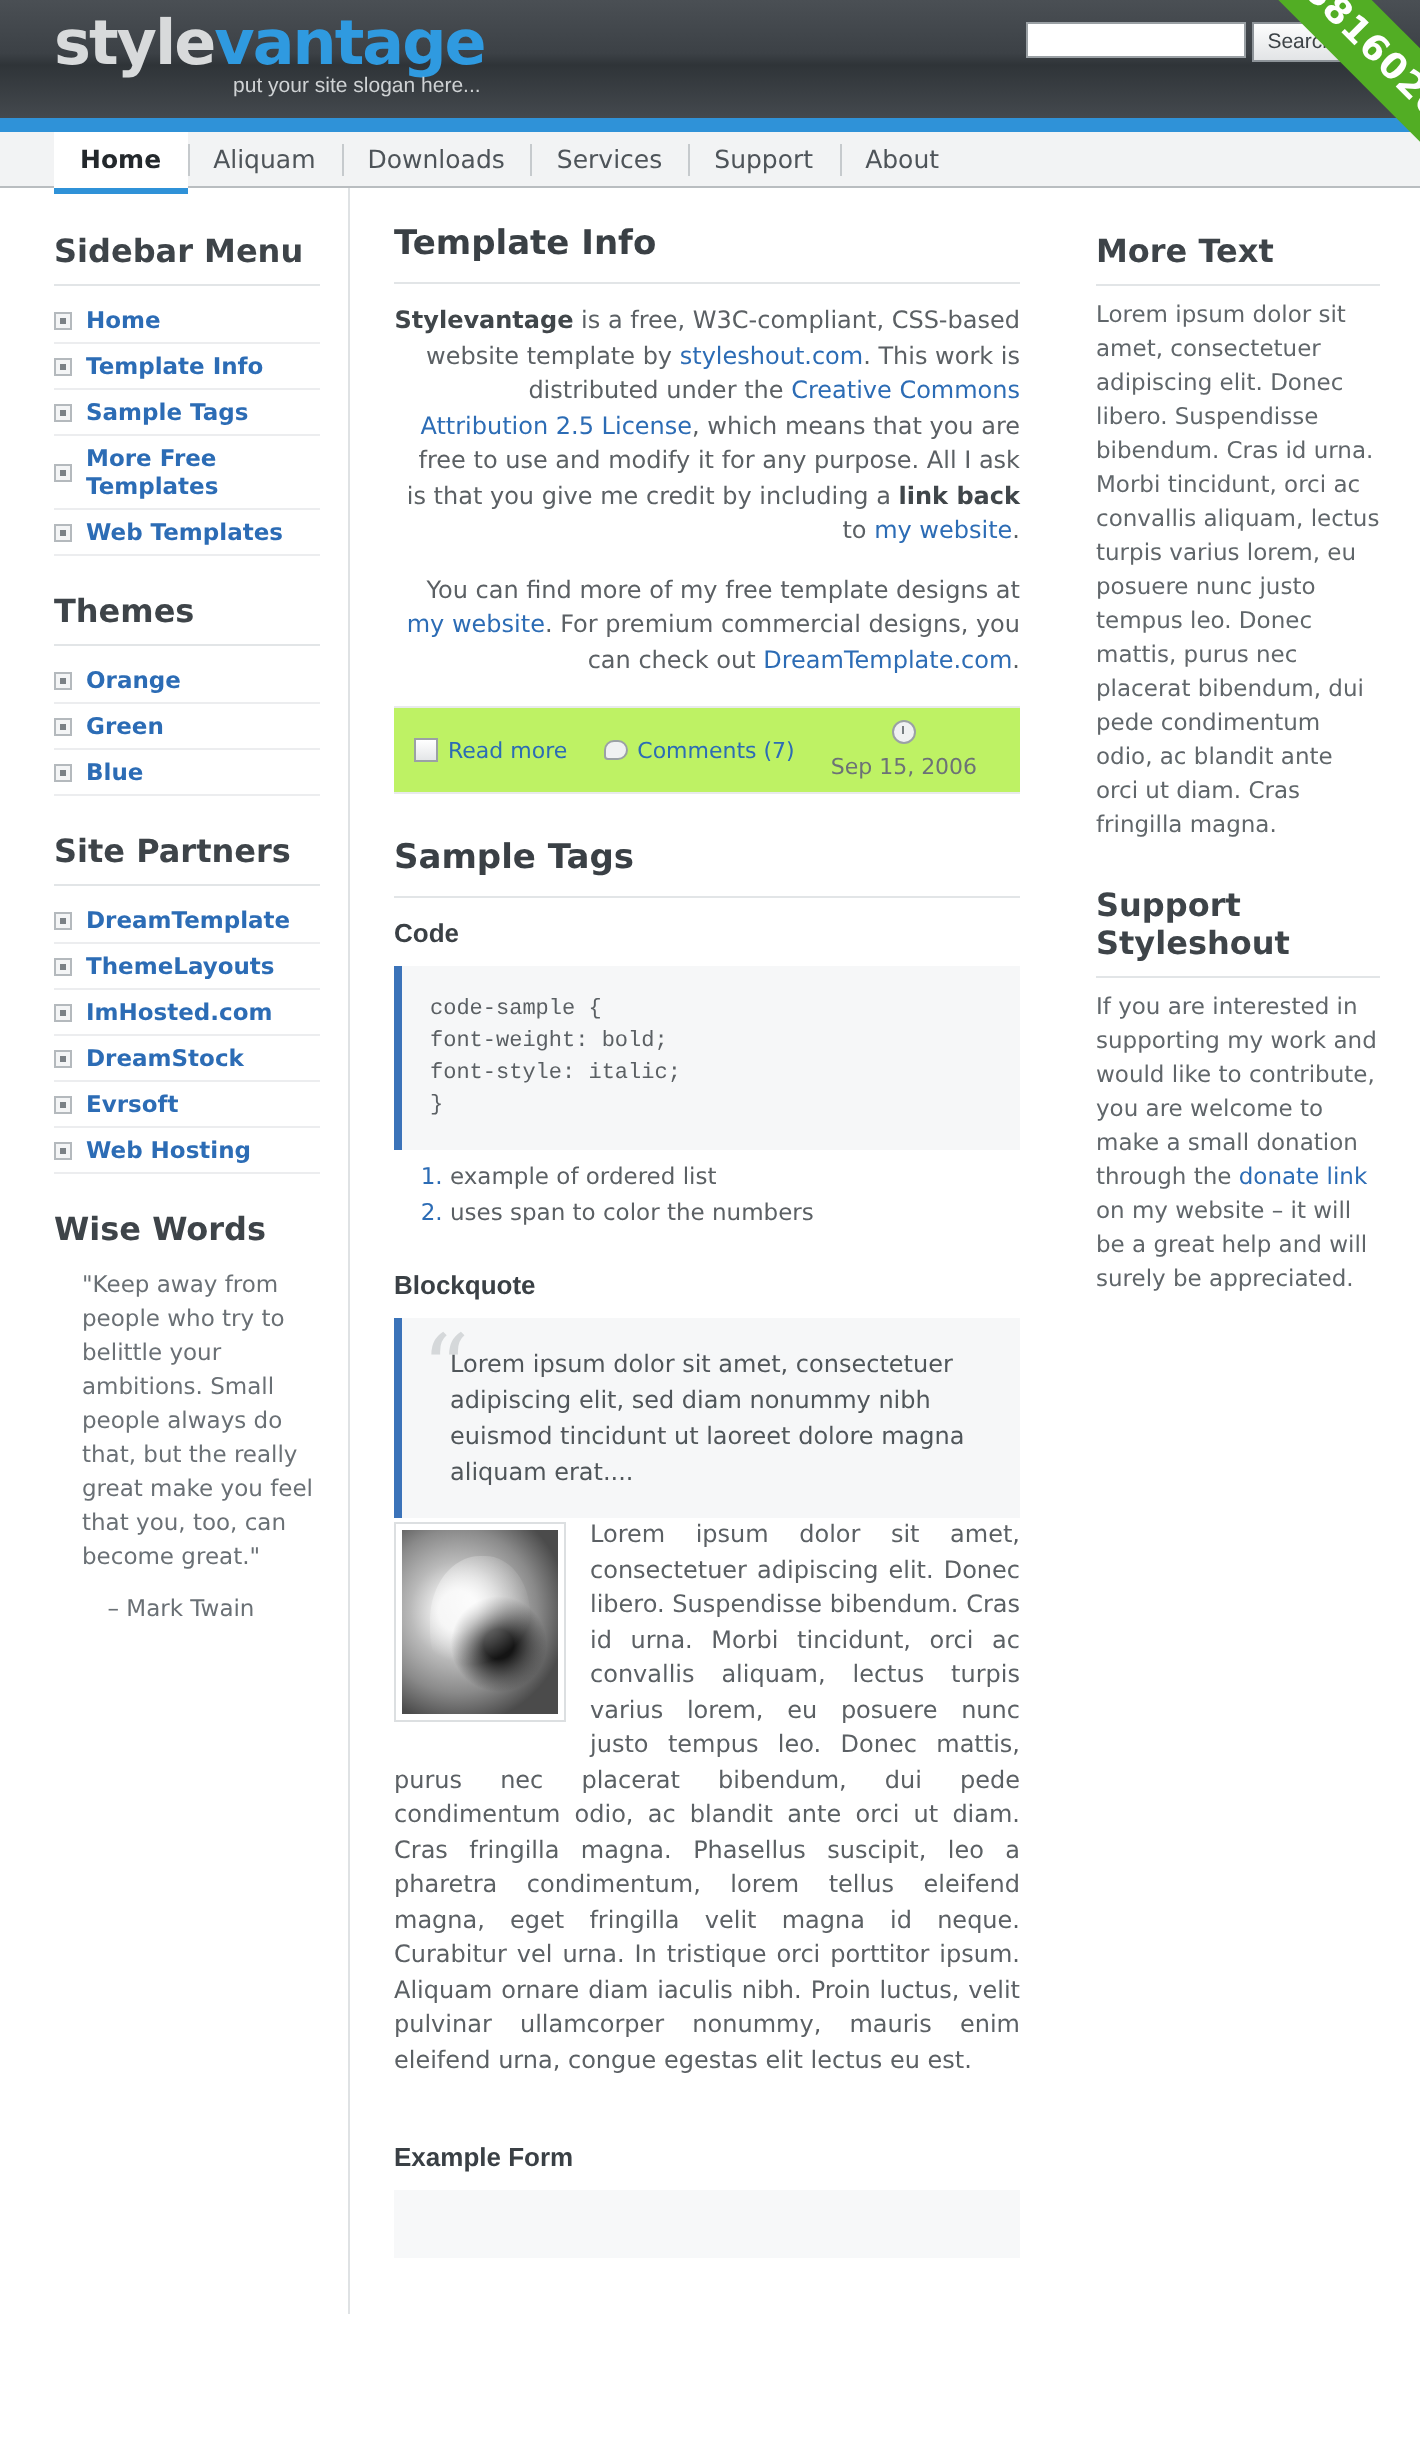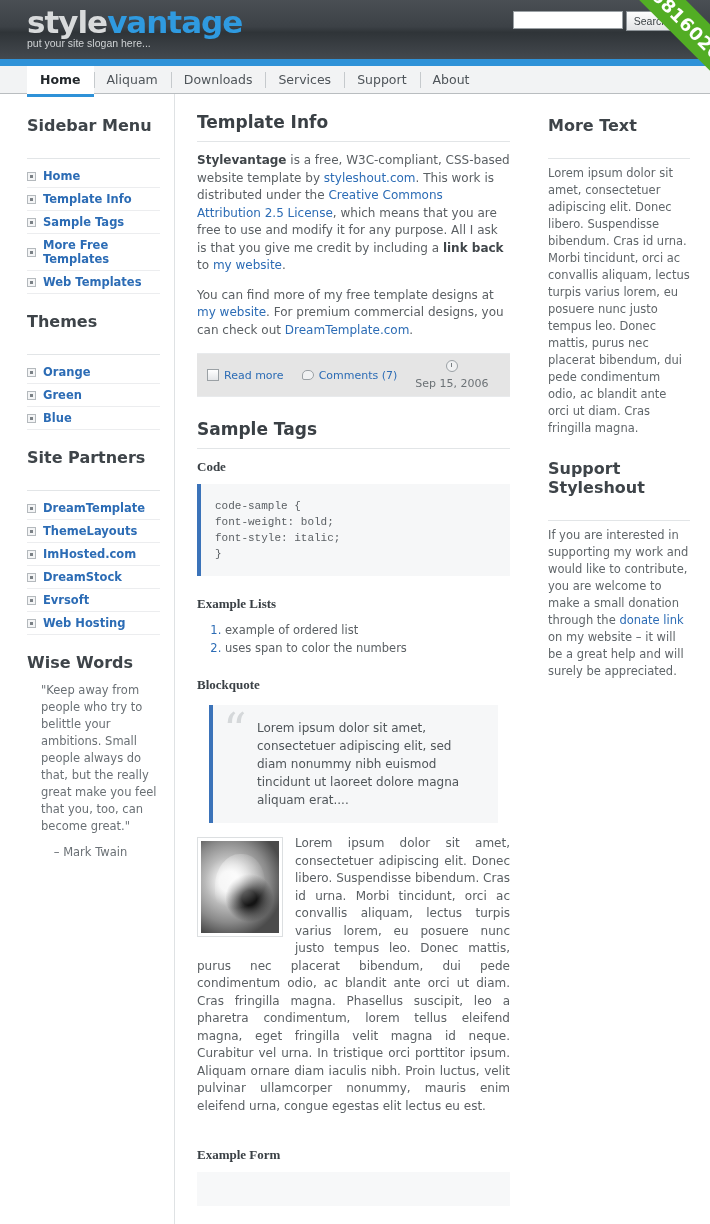--- a/index.html
+++ b/index.html
@@ -31,20 +31,21 @@
     font-weight: bold;
     letter-spacing: -1px;
     line-height: 34px;
     font-family: "DejaVu Sans", sans-serif;
   }
   #logo .part-a { color: #d8dadb; }
   #logo .part-b { color: #2f9ae0; }
   #slogan {
     color: #cfd2d4;
     font-size: 10.5px;
+    text-align: right;
     margin-top: -2px;
     padding-right: 2px;
     font-style: normal;
   }
   #search-form {
     position: absolute;
     right: 35px;
     top: 11px;
     display: flex;
     align-items: stretch;
@@ -137,21 +138,21 @@
     padding: 14px 20px 20px 16px;
     background: #fff;
   }
 
   
   .side-title {
     font-size: 16px;
     color: #3e4449;
     font-weight: bold;
     margin: 8px 0 6px 0;
-    padding-bottom: 23px;
+    padding-bottom: 7px;
     border-bottom: 1px solid #e2e5e7;
     font-family: "DejaVu Sans", sans-serif;
   }
   .side-title.no-rule { border-bottom: none; padding-bottom: 4px; }
   ul.side-list { list-style: none; margin: 0 0 18px 0; padding: 0; }
   ul.side-list li {
     border-bottom: 1px solid #ecedef;
     padding: 4px 0 4px 0;
     display: flex;
     align-items: center;
@@ -203,33 +204,34 @@
     margin: 4px 0 10px 0;
     padding-bottom: 9px;
     border-bottom: 1px solid #e2e5e7;
     font-family: "DejaVu Sans", sans-serif;
   }
   h3.sub-title {
     font-size: 13px;
     color: #3a4045;
     font-weight: bold;
     margin: 20px 0 9px 0;
-    font-family: Liberation Serif, serif;
+    font-family: Liberation Sans, sans-serif;
   }
   .post-p {
     font-size: 12px;
     line-height: 17.5px;
     color: #5b6064;
     margin: 0 0 12px 0;
     font-family: "DejaVu Sans", sans-serif;
+    text-align: right;
   }
   .post-p a { color: #2c6cb5; text-decoration: none; }
   .post-p b, .post-p strong { color: #40464a; }
   .post-meta {
-    background: #e5e5e5;
+    background: #bef264;
     border-top: 1px solid #e8eaec;
     border-bottom: 1px solid #e8eaec;
     padding: 6px 10px;
     display: flex;
     align-items: center;
     gap: 18px;
     margin-top: 14px;
   }
   .meta-item {
     display: flex;
@@ -285,22 +287,22 @@
     font-size: 11.5px;
     line-height: 18px;
     color: #5b6064;
     font-family: "DejaVu Sans", sans-serif;
   }
   ol.ex-list li::marker { color: #2c6cb5; }
   ul.ex-list li::marker { color: #2c6cb5; }
   blockquote.bq {
     background: #f6f7f8;
     border-left: 4px solid #3b73b9;
-    margin: 12px;
-    padding: 14px 16px 14px 44px;
+    margin: 0;
+    padding: 14px 16px 14px 24px;
     position: relative;
     font-size: 12px;
     line-height: 18px;
     color: #50565a;
     font-family: "DejaVu Sans", sans-serif;
   }
   blockquote.bq::before {
     content: "\201C";
     position: absolute;
     left: 10px; top: 2px;
@@ -514,21 +516,20 @@
     </div>
 
     <h2 class="post-title" style="margin-top:22px">Sample Tags</h2>
 
     <h3 class="sub-title" style="margin-top:10px">Code</h3>
     <pre class="code-box">code-sample {
 font-weight: bold;
 font-style: italic;
 }</pre>
 
-    <h3 class="sub-title">Example Lists</h3>
     <ol class="ex-list">
       <li>example of ordered list</li>
       <li>uses span to color the numbers</li>
     </ol>
 
     <h3 class="sub-title">Blockquote</h3>
     <blockquote class="bq">Lorem ipsum dolor sit amet, consectetuer adipiscing elit, sed diam nonummy nibh euismod tincidunt ut laoreet dolore magna aliquam erat....</blockquote>
 
     <div class="clearfix">
       <div class="img-float">

